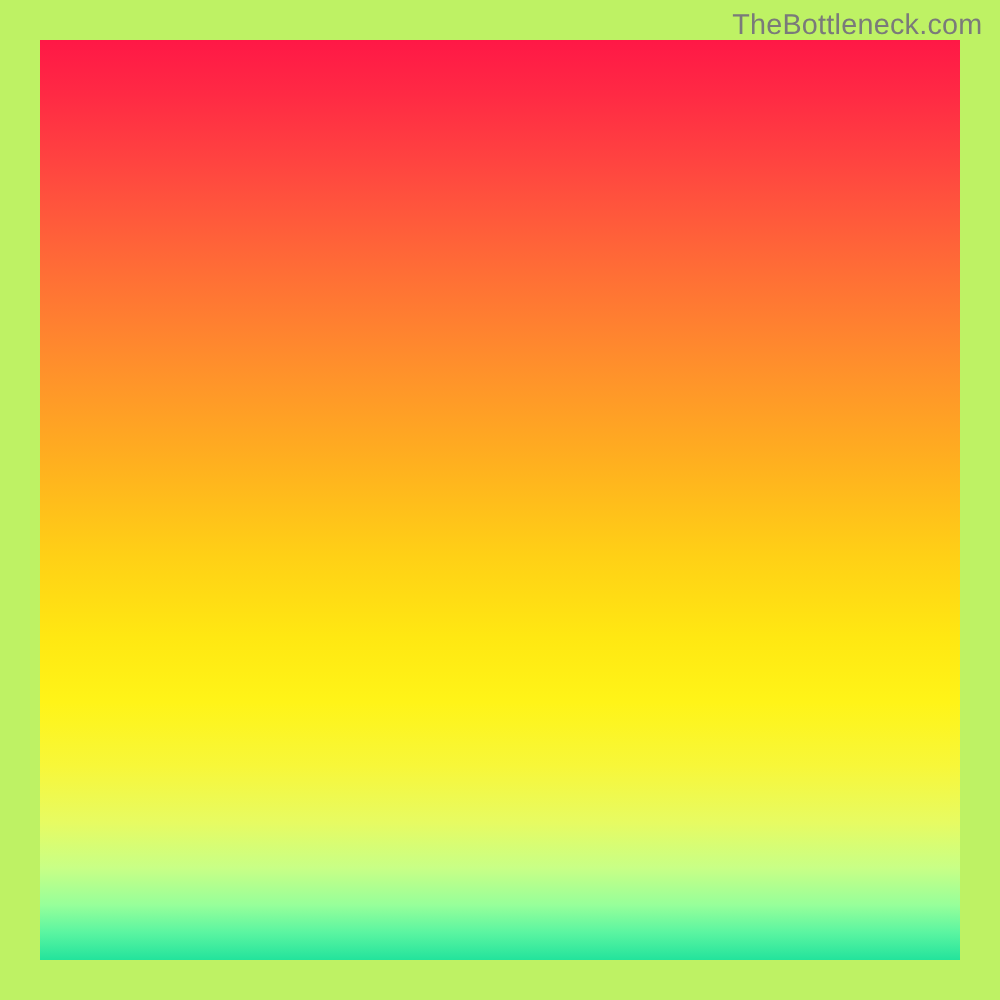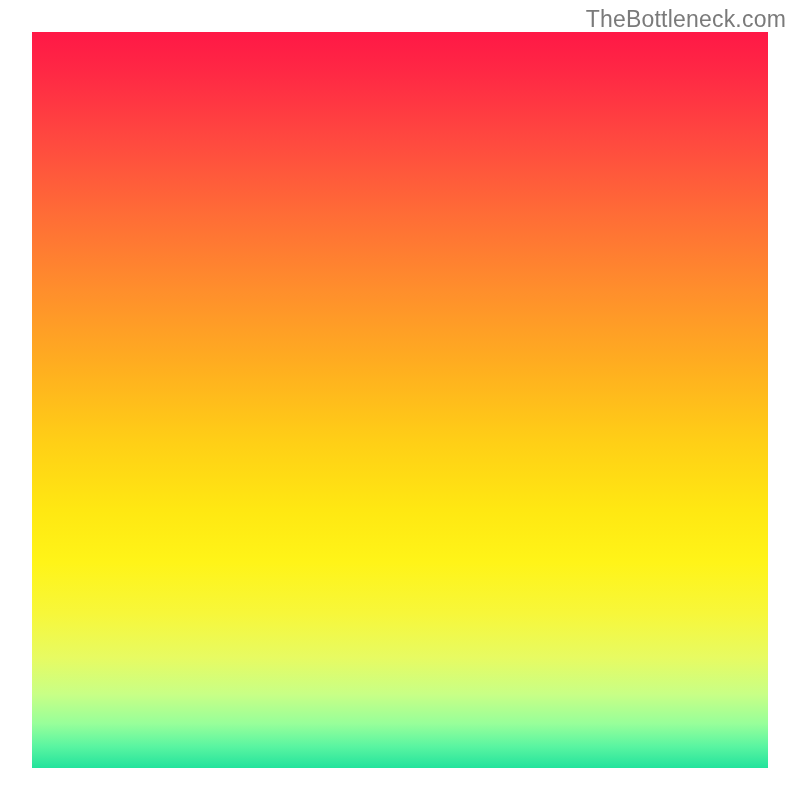--- a/index.html
+++ b/index.html
@@ -10,21 +10,21 @@
     background: #000;
     overflow: hidden;
     font-family: Arial, Helvetica, sans-serif;
   }
   .frame {
     position: absolute;
     top: 0;
     left: 0;
     width: 800px;
     height: 800px;
-    background: #ffffff;
+    background: #bef264;
   }
   .plot {
     position: absolute;
     top: 32px;
     left: 32px;
     width: 736px;
     height: 736px;
     overflow: hidden;
   }
   .gradient {

